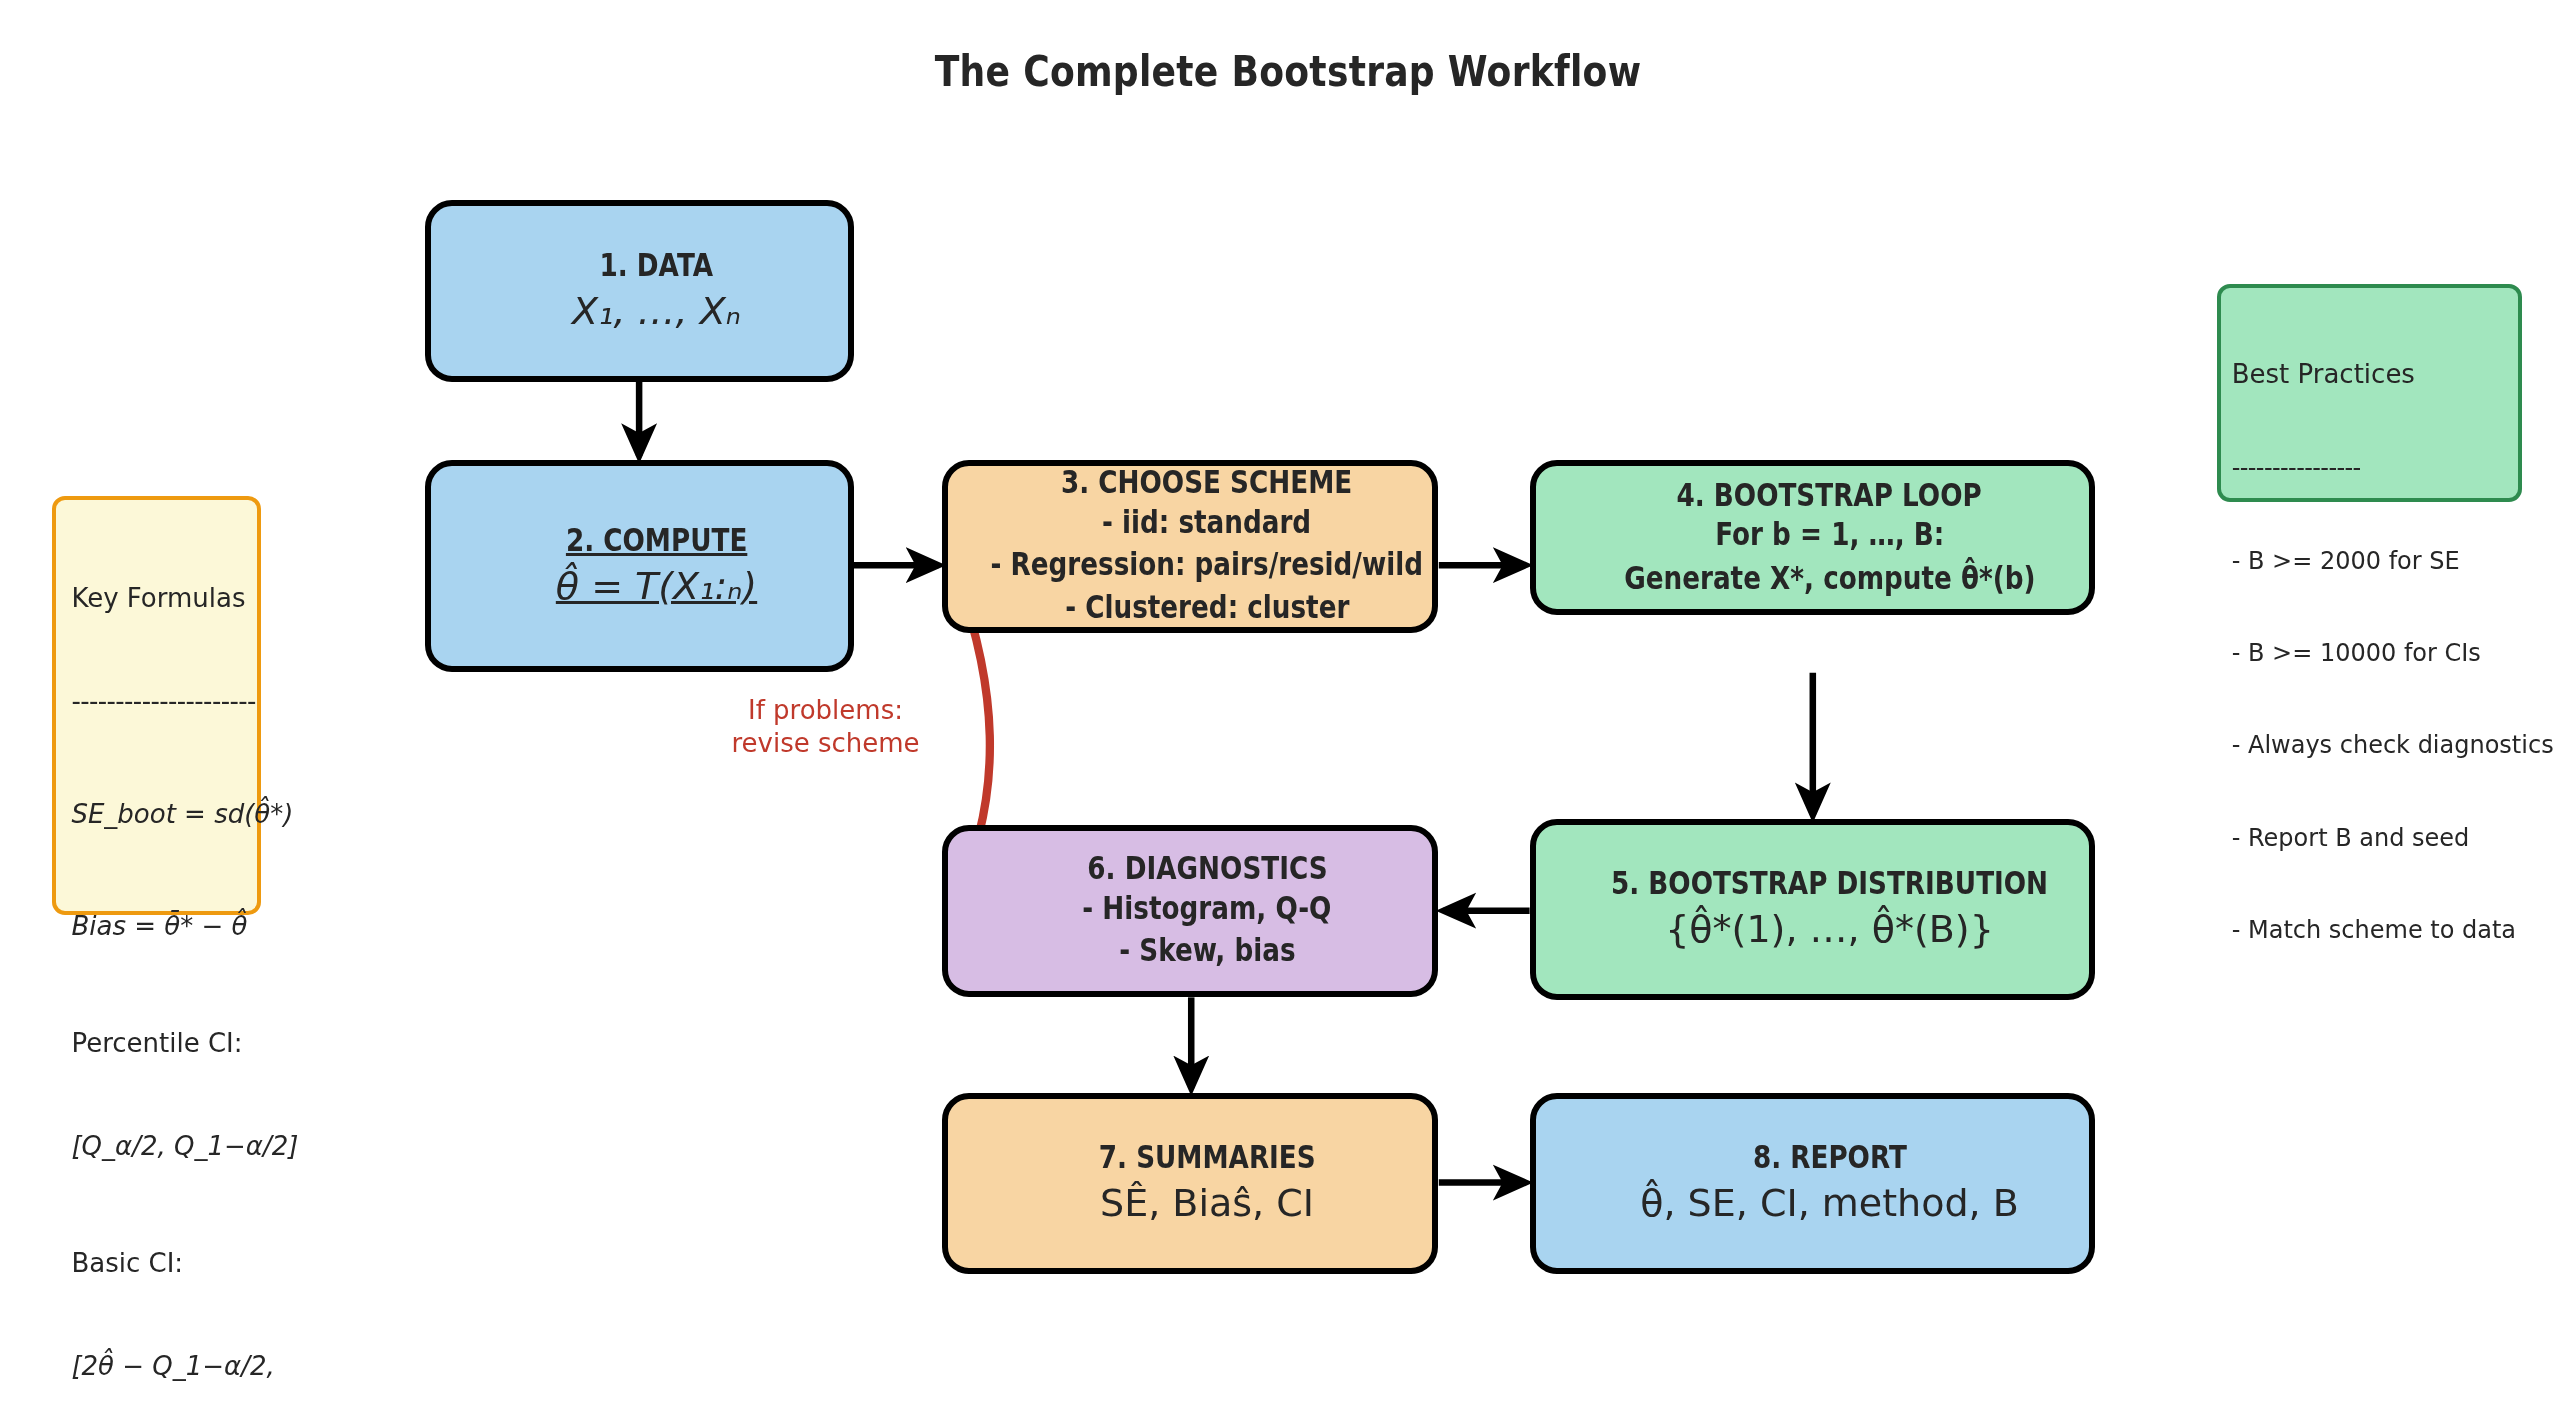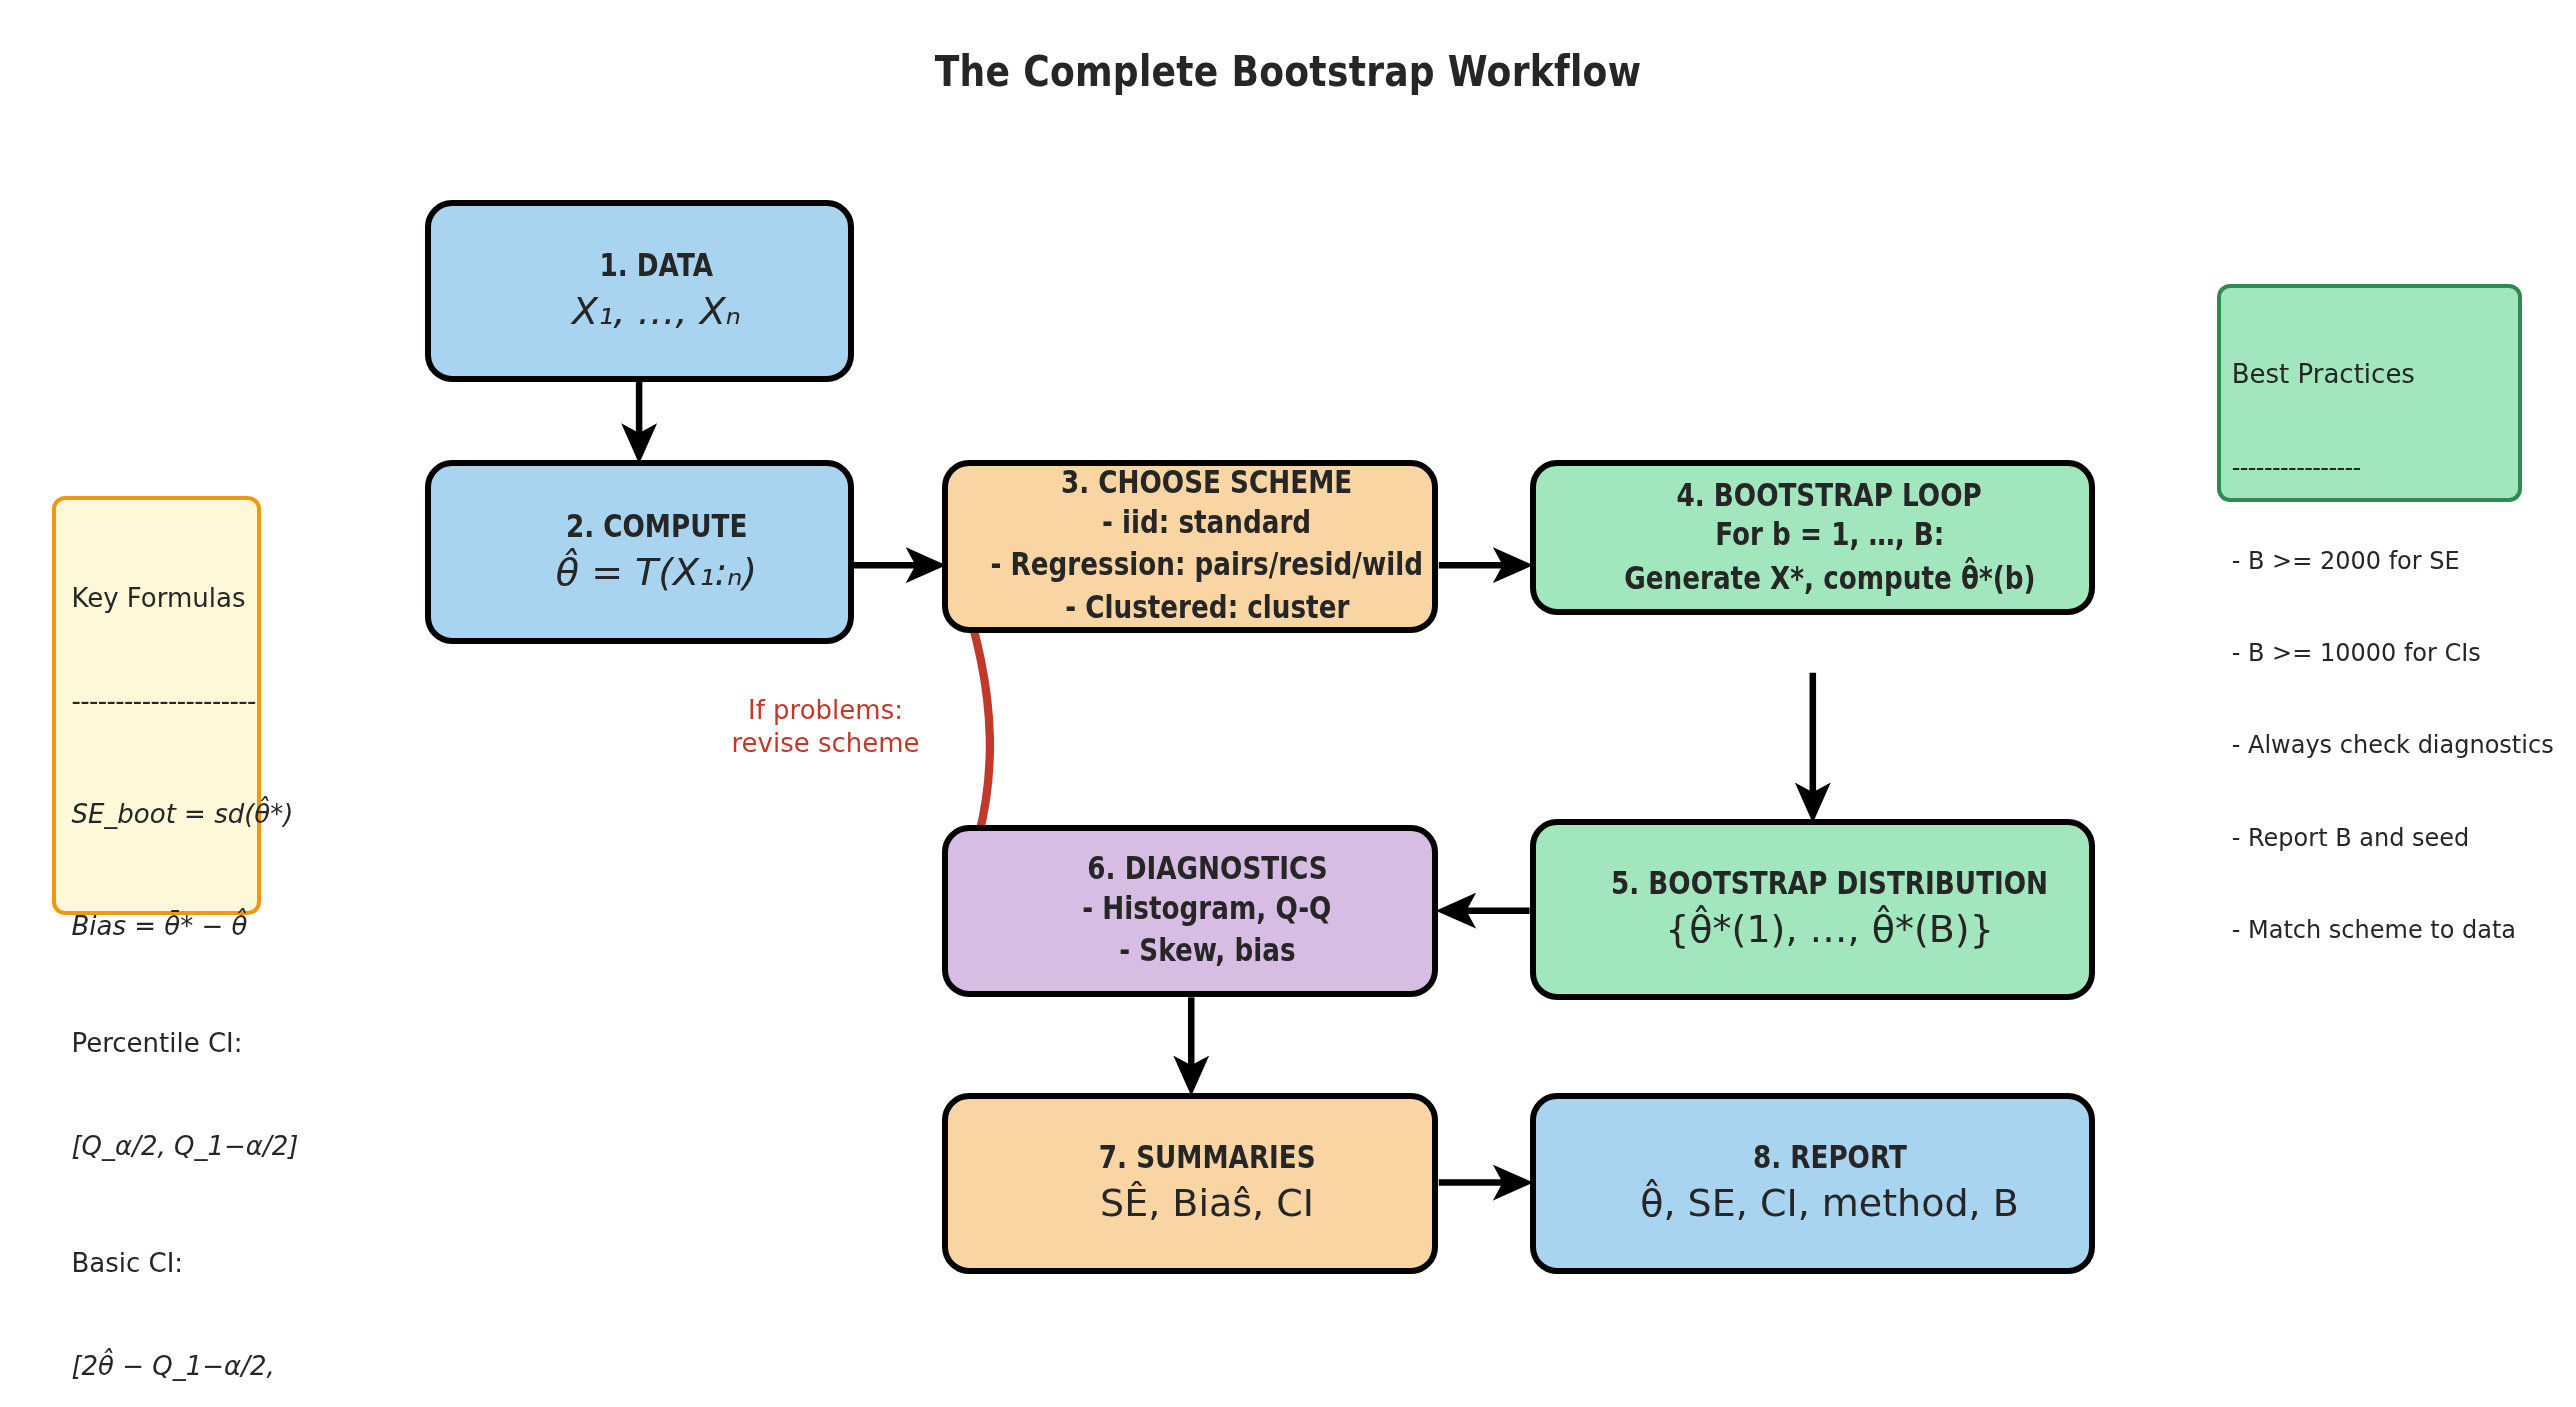--- a/index.html
+++ b/index.html
@@ -35,21 +35,21 @@
     font-weight:bold;font-size:32px;line-height:1.32;
     transform:scaleX(.82);transform-origin:50% 50%;white-space:nowrap;
   }
   .blue{background:#A9D4F0;}
   .orange{background:#F8D5A3;}
   .green{background:#A2E6BE;}
   .purple{background:#D7BDE4;}
 
   
   #node1{left:425px;top:200px;width:429px;height:182px;}
-  #node2{left:425px;top:460px;width:429px;height:184px;}
+  #node2{left:425px;top:460px;width:429px;height:212px;text-decoration:underline;}
   #node3{left:942px;top:460px;width:496px;height:173px;}
   #node4{left:1530px;top:460px;width:565px;height:155px;}
   #node5{left:1530px;top:819px;width:565px;height:181px;}
   #node6{left:942px;top:825px;width:496px;height:172px;}
   #node7{left:942px;top:1093px;width:496px;height:181px;}
   #node8{left:1530px;top:1093px;width:565px;height:181px;}
 
   
   .panel{
     position:absolute;box-sizing:border-box;border-radius:13px;

